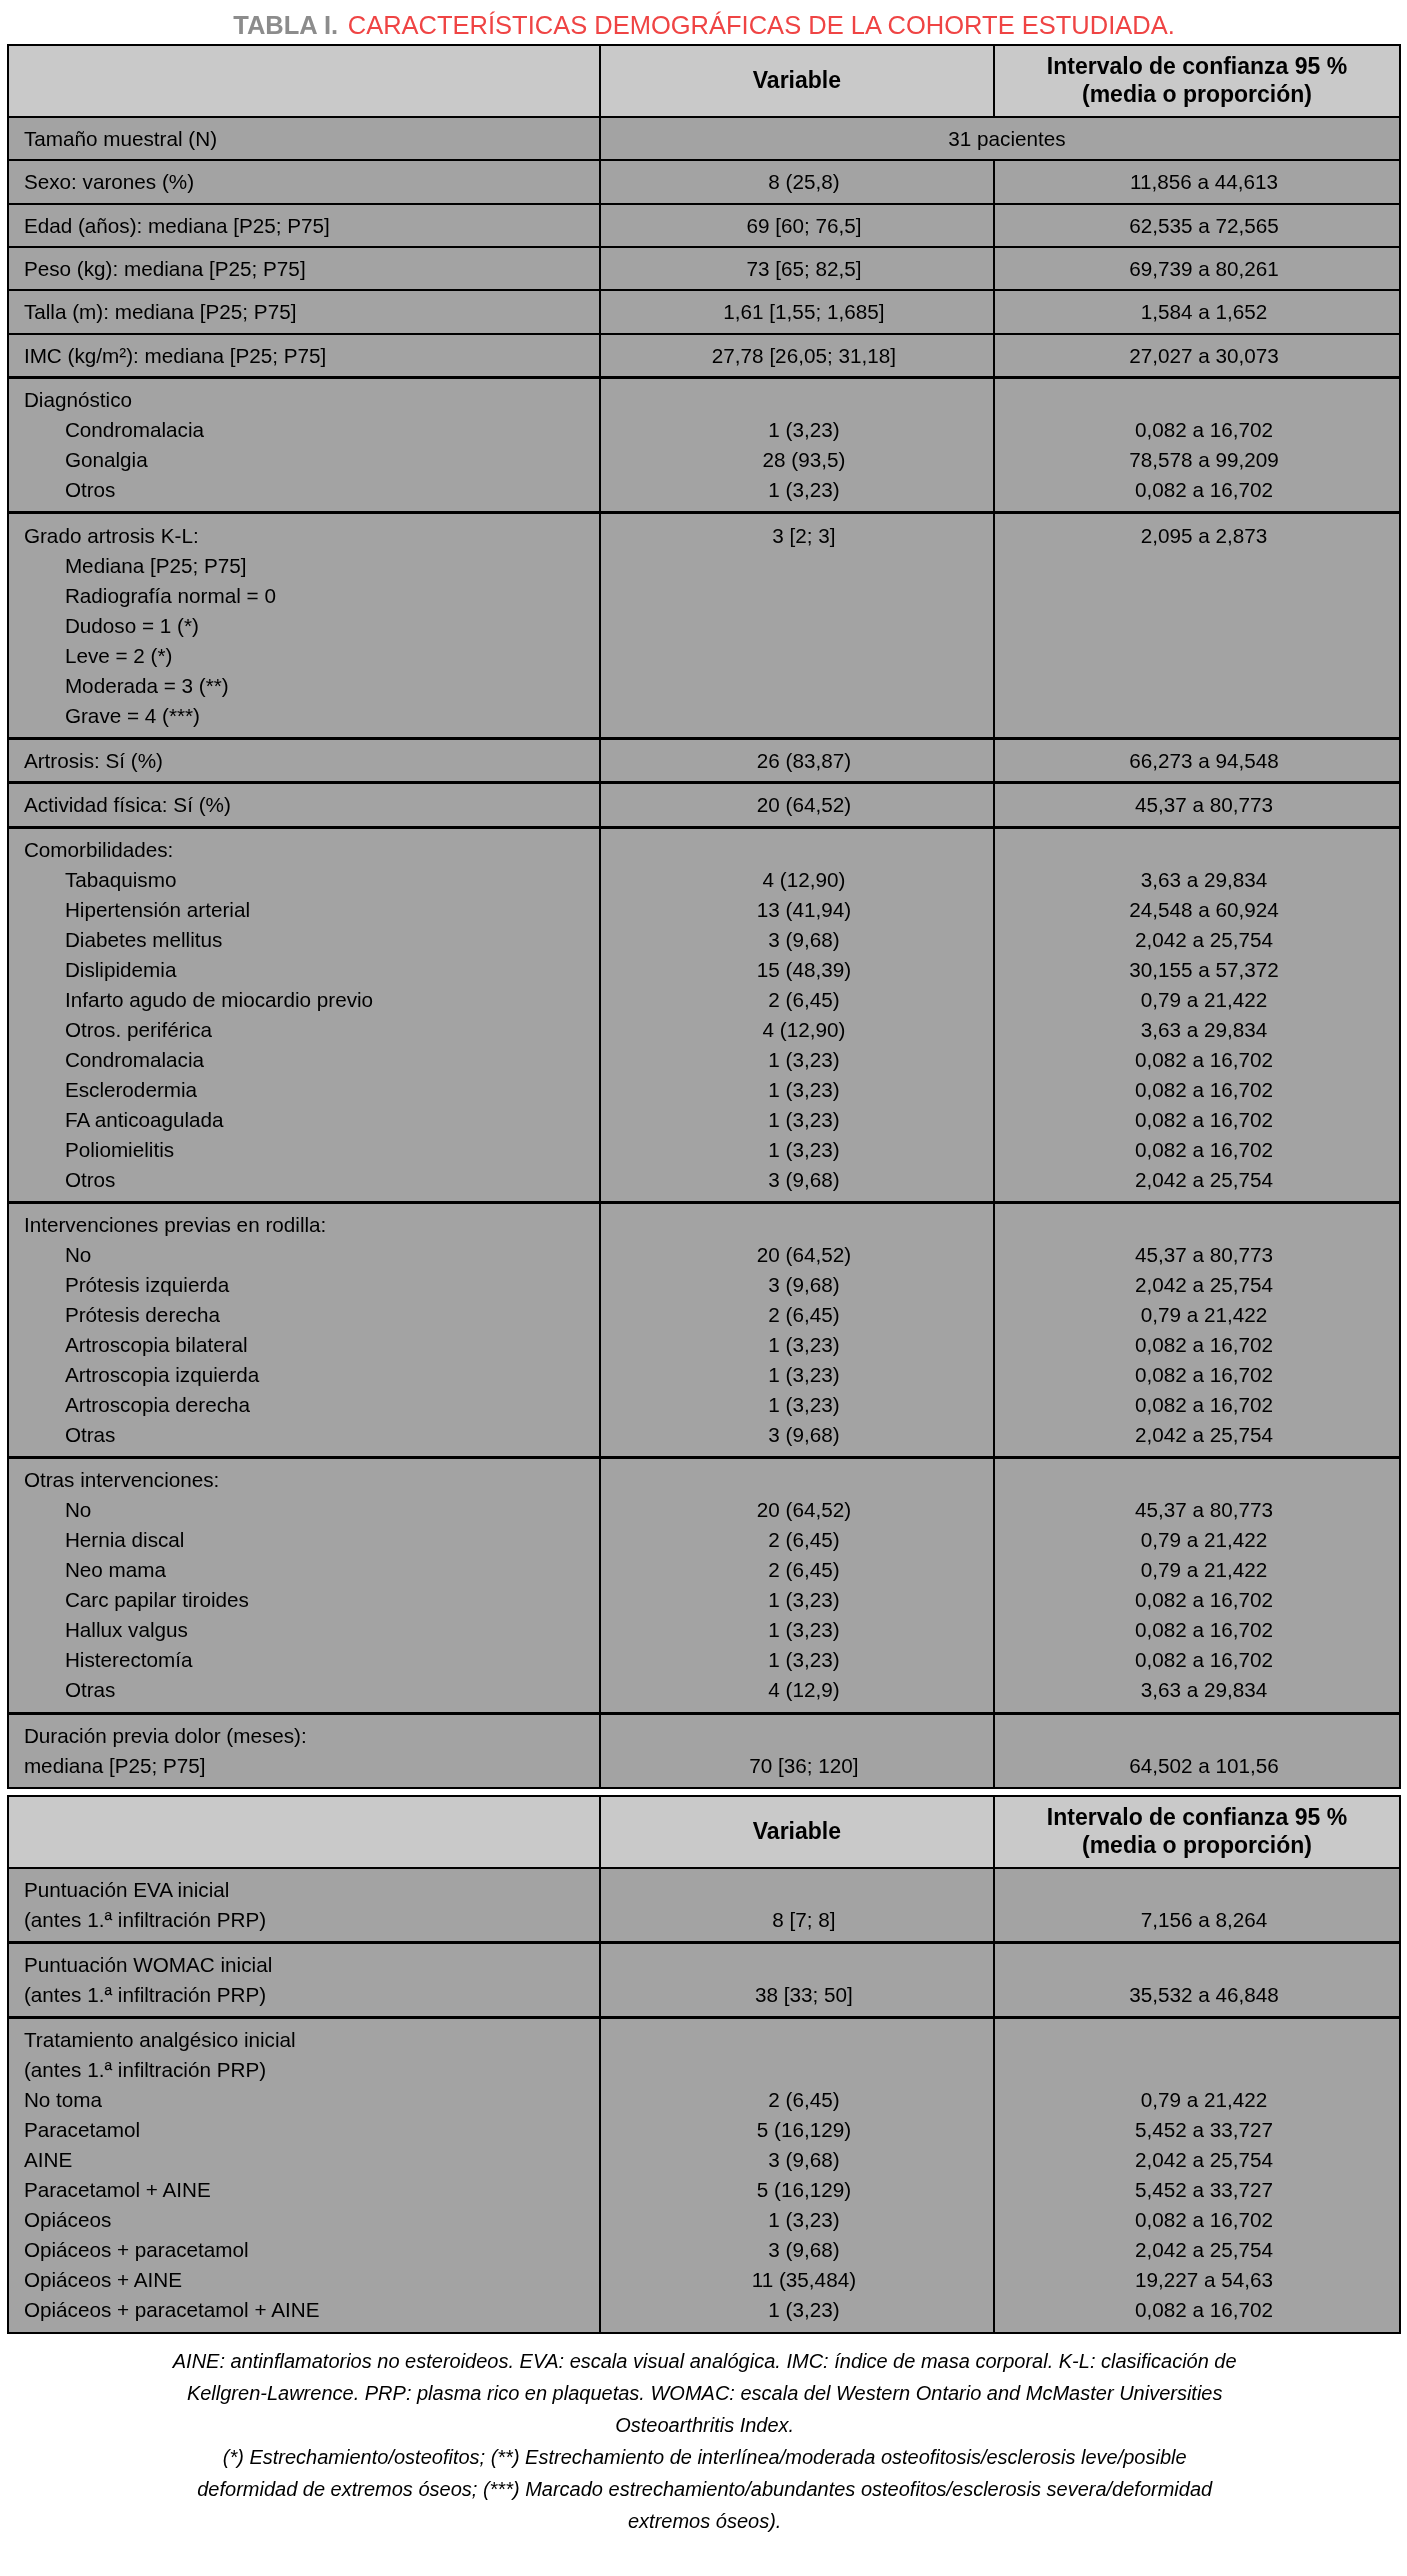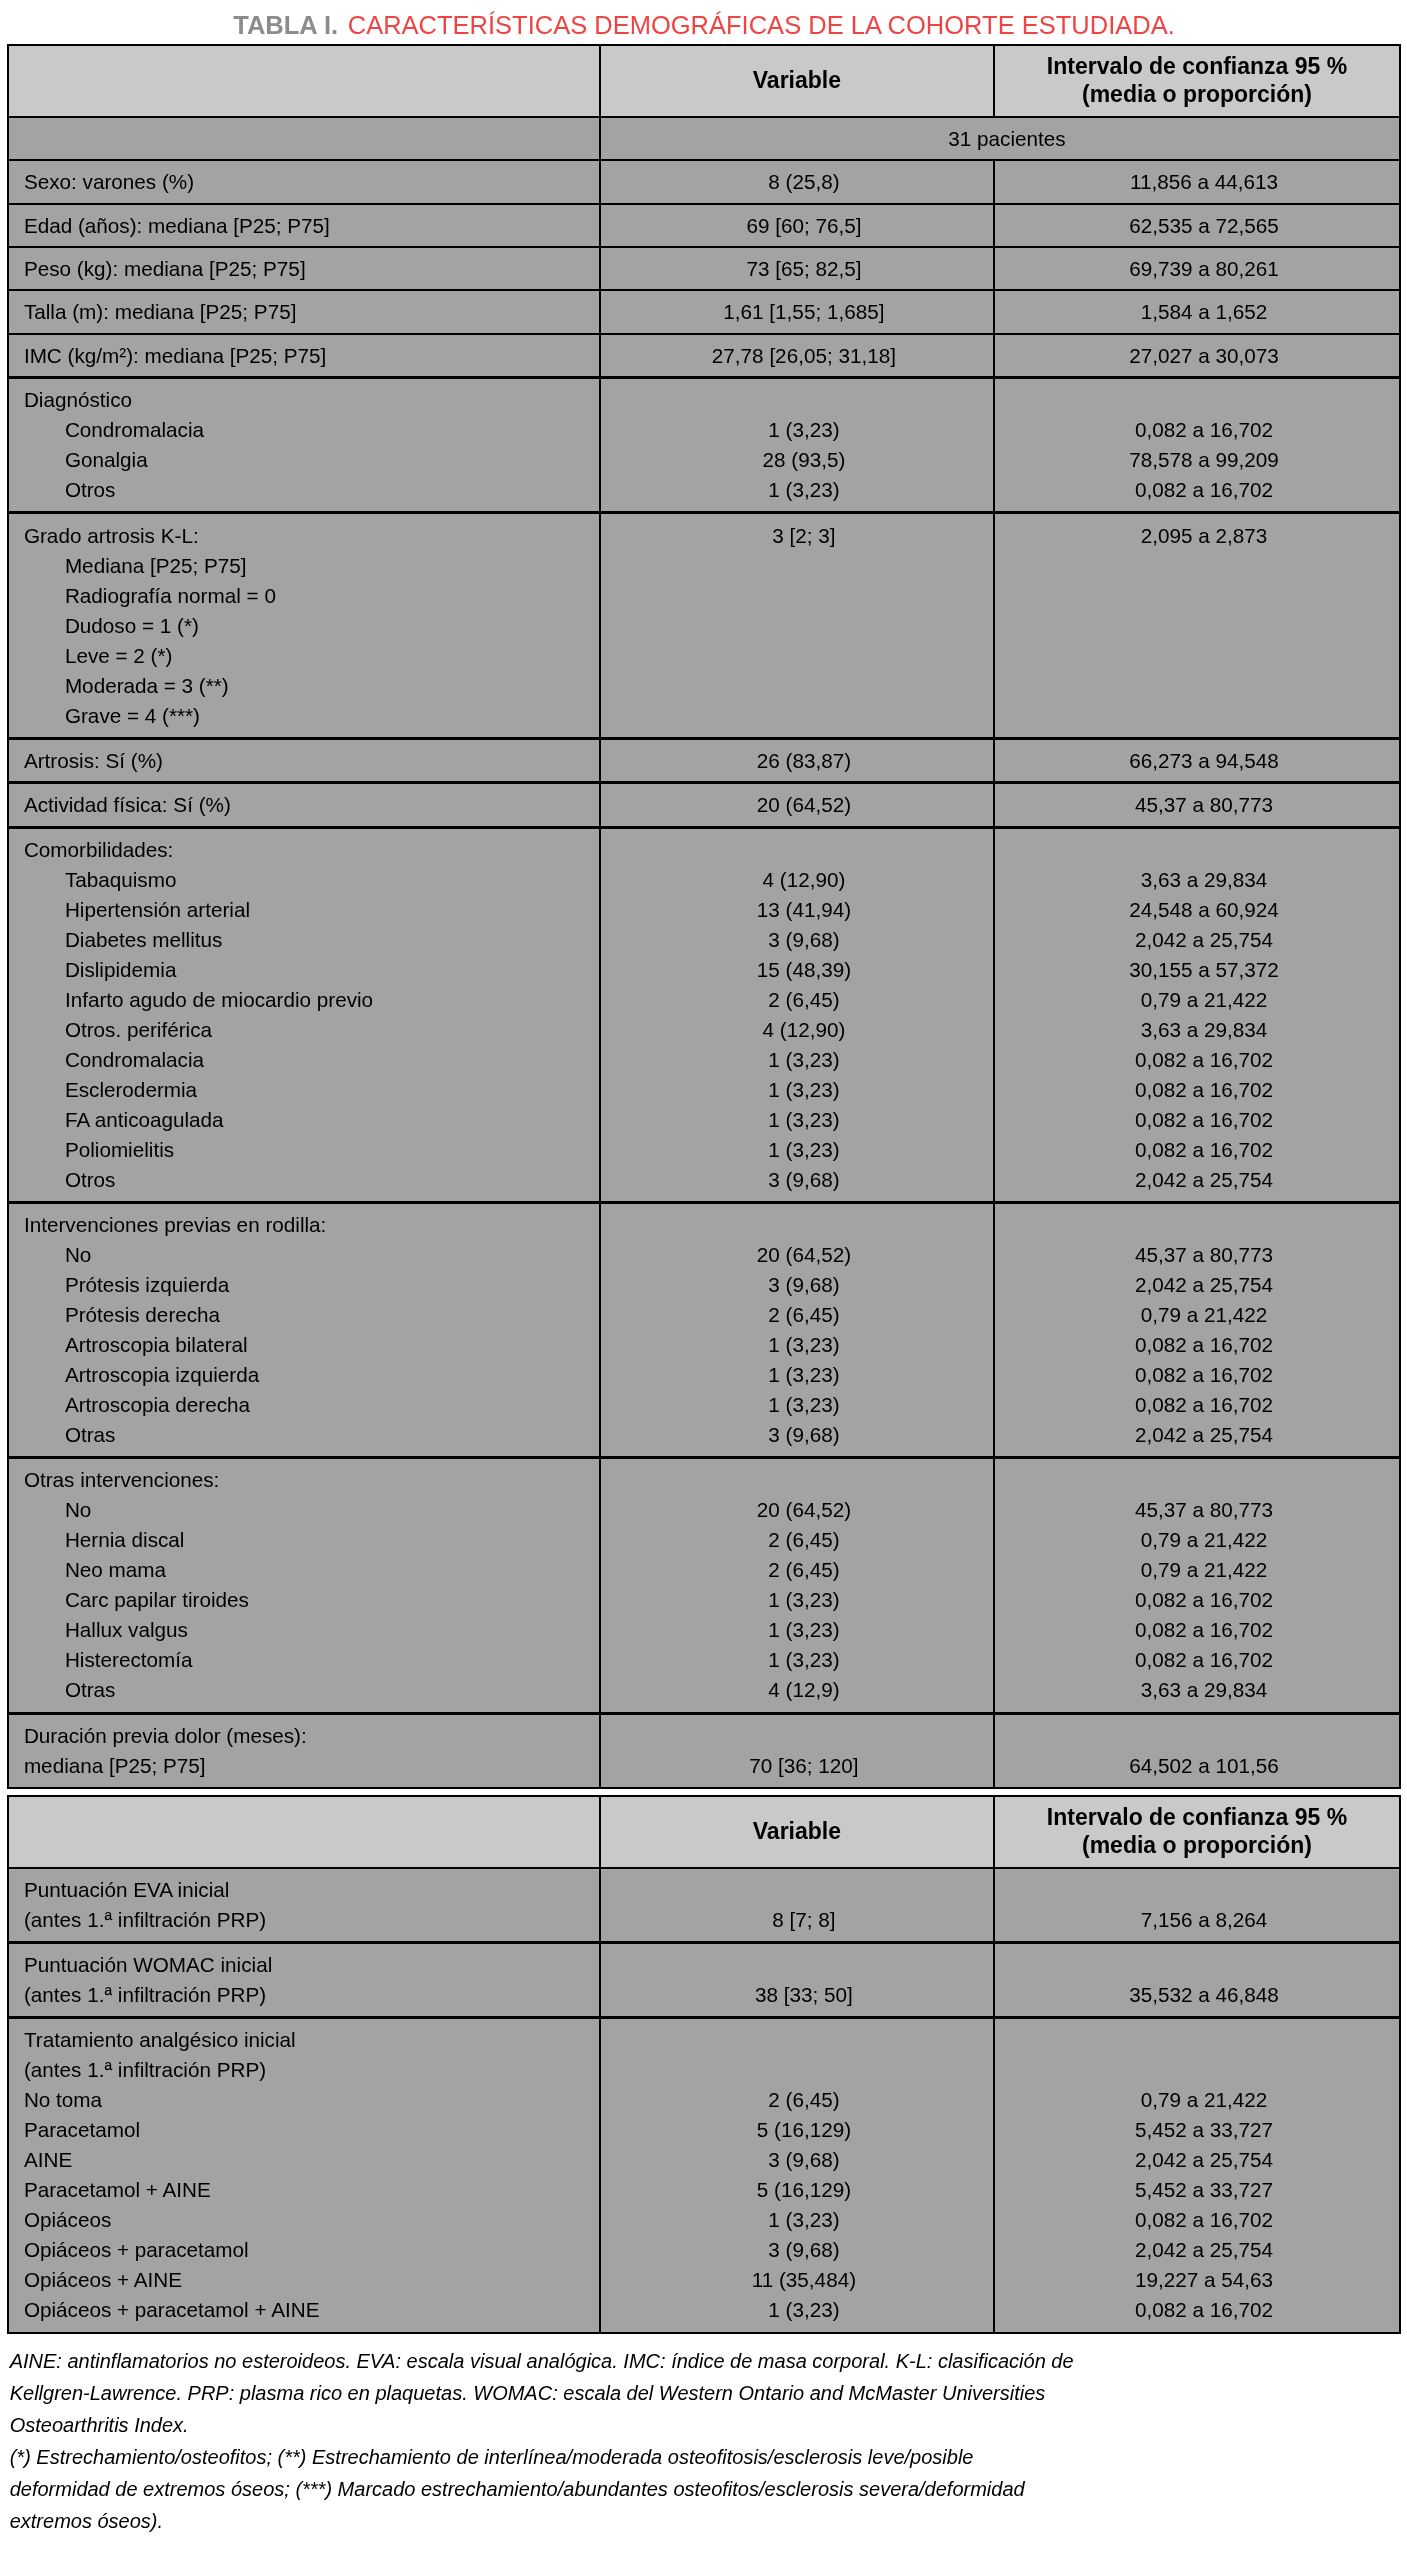--- a/index.html
+++ b/index.html
@@ -26,21 +26,21 @@
   .c{box-sizing:border-box;padding:6.2px 0;display:flex;flex-direction:column;}
   .c2,.c3{border-left:2.1px solid #000;padding-left:14px;}
   .c2.span{grid-column:2/4;}
   .ln{height:30px;line-height:30px;font-size:20.7px;white-space:nowrap;}
   .grp.single .ln{height:29px;line-height:29px;}
   .c1 .ln{padding-left:15px;text-align:left;}
   .c1 .ln.ind{padding-left:56px;}
   .c2 .ln,.c3 .ln{text-align:center;padding:0 2.8px;}
 
   
-  .footnotes{margin:11px 8.3px 0 9.7px;font-style:italic;font-size:20px;line-height:32px;}
+  .footnotes{margin:11px 8.3px 0 9.7px;font-style:italic;font-size:20px;line-height:32px;text-align:center;}
   .fline{height:32px;white-space:nowrap;}
 </style>
 </head>
 <body>
 
 <div class="page">
 
   <div class="title">
     <span class="tp">TABLA I.</span><span class="tt">CARACTERÍSTICAS DEMOGRÁFICAS DE LA COHORTE ESTUDIADA.</span>
   </div>
@@ -51,20 +51,23 @@
       <div class="hc hc2">
         <div class="hln">Variable</div>
       </div>
       <div class="hc hc3">
         <div class="hln">Intervalo de confianza 95 %</div>
         <div class="hln">(media o proporción)</div>
       </div>
     </div>
     <div id="t1-body">
         <div class="grp single first">
+          <div class="c c1">
+            <div class="ln lab">Tamaño muestral (N)</div>
+          </div>
           <div class="c c2 span">
             <div class="ln">31 pacientes</div>
           </div>
         </div>
         <div class="grp single">
           <div class="c c1">
             <div class="ln lab">Sexo: varones (%)</div>
           </div>
           <div class="c c2">
             <div class="ln">8 (25,8)</div>

